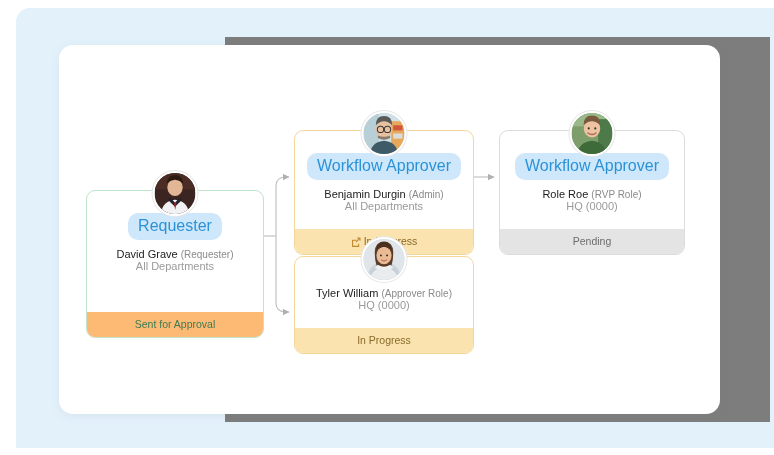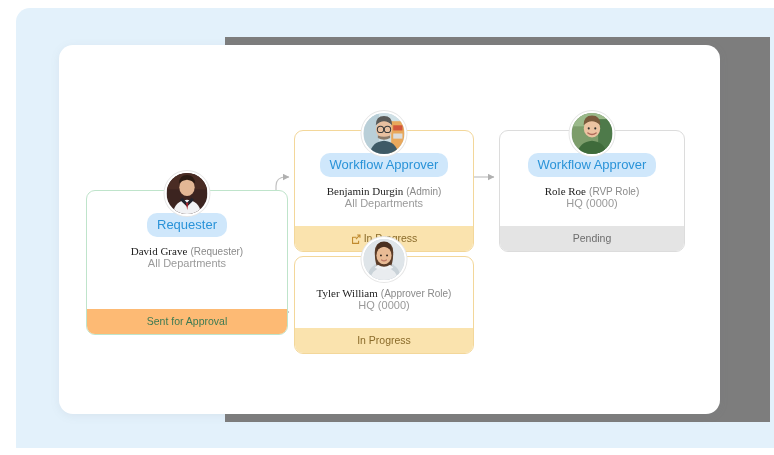--- a/index.html
+++ b/index.html
@@ -71,33 +71,33 @@
     box-shadow: 0 0 0 1px #e6e6e6;
     overflow: hidden;
     background: #cfd6dd;
   }
   .avatar svg { display: block; width: 100%; height: 100%; }
 
   .badge {
     display: inline-block;
     background: #cfe7fb;
     color: #2a93d8;
-    font-size: 13px;
+    font-size: 16px;
     line-height: 1;
     padding: 5px 10px 6px 10px;
     border-radius: 10px;
     white-space: nowrap;
   }
   .person {
     margin-top: 8px;
     font-size: 11px;
     color: #2b2b2b;
     white-space: nowrap;
   }
-  .person .pname { color: #222222; font-family: Liberation Serif, serif; }
+  .person .pname { color: #222222; }
   .person .prole { color: #8a8a8a; font-size: 10px; }
   .dept {
     margin-top: 0;
     font-size: 11px;
     color: #9a9a9a;
     white-space: nowrap;
   }
   .footer {
     margin-top: 9px;
     height: 25px;
@@ -114,21 +114,21 @@
   .node.green { border-color: #bfe4cb; }
   .node.green .footer { background: #fdba74; color: #3c7a52; margin-top: 32px; }
 
   .node.amber { border-color: #f3d79a; }
   .node.amber .footer { background: #fae3ae; color: #8a6b2a; }
 
   .node.gray { border-color: #dcdcdc; }
   .node.gray .footer { background: #e4e4e4; color: #6d6d6d; }
 
   
-  #node-requester { left: 86px;  top: 190px; width: 202px; }
+  #node-requester { left: 86px;  top: 190px; width: 178px; }
   #node-approver1 { left: 294px; top: 130px; width: 180px; }
   #node-approver2 { left: 499px; top: 130px; width: 186px; }
   #node-delegate  { left: 294px; top: 256px; width: 180px; }
 </style>
 </head>
 <body>
 
 <div id="stage">
 
   <div class="blue-panel"></div>

